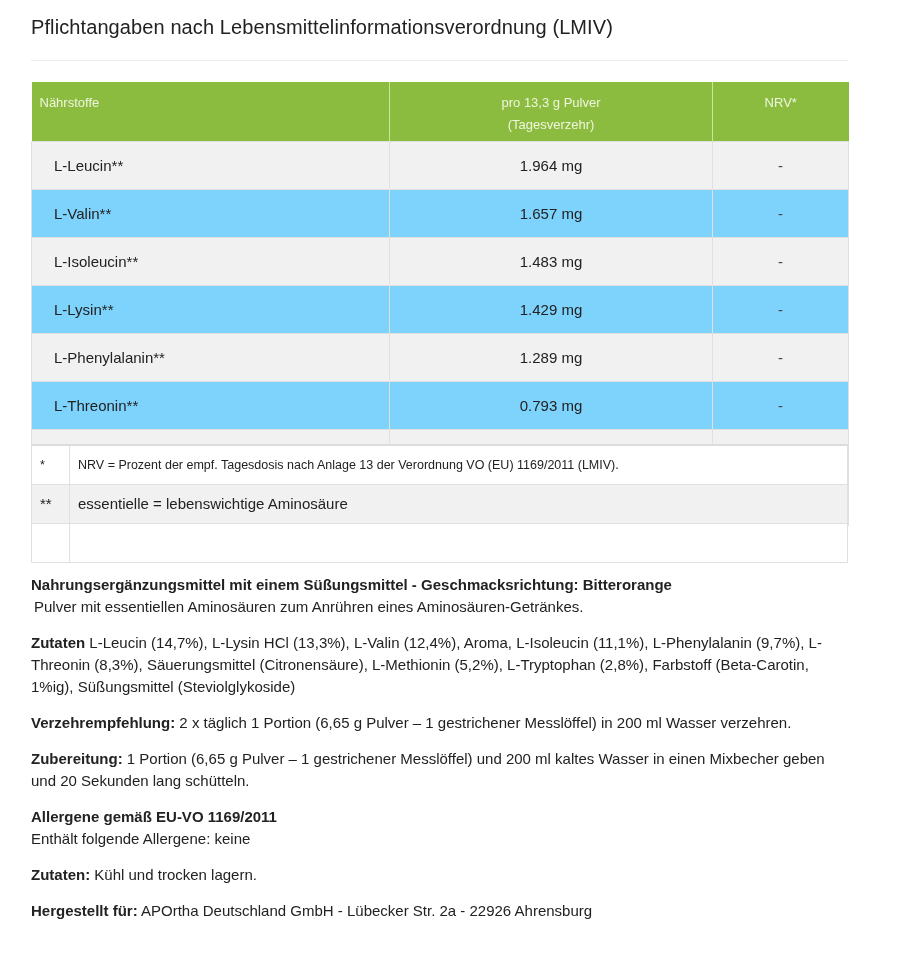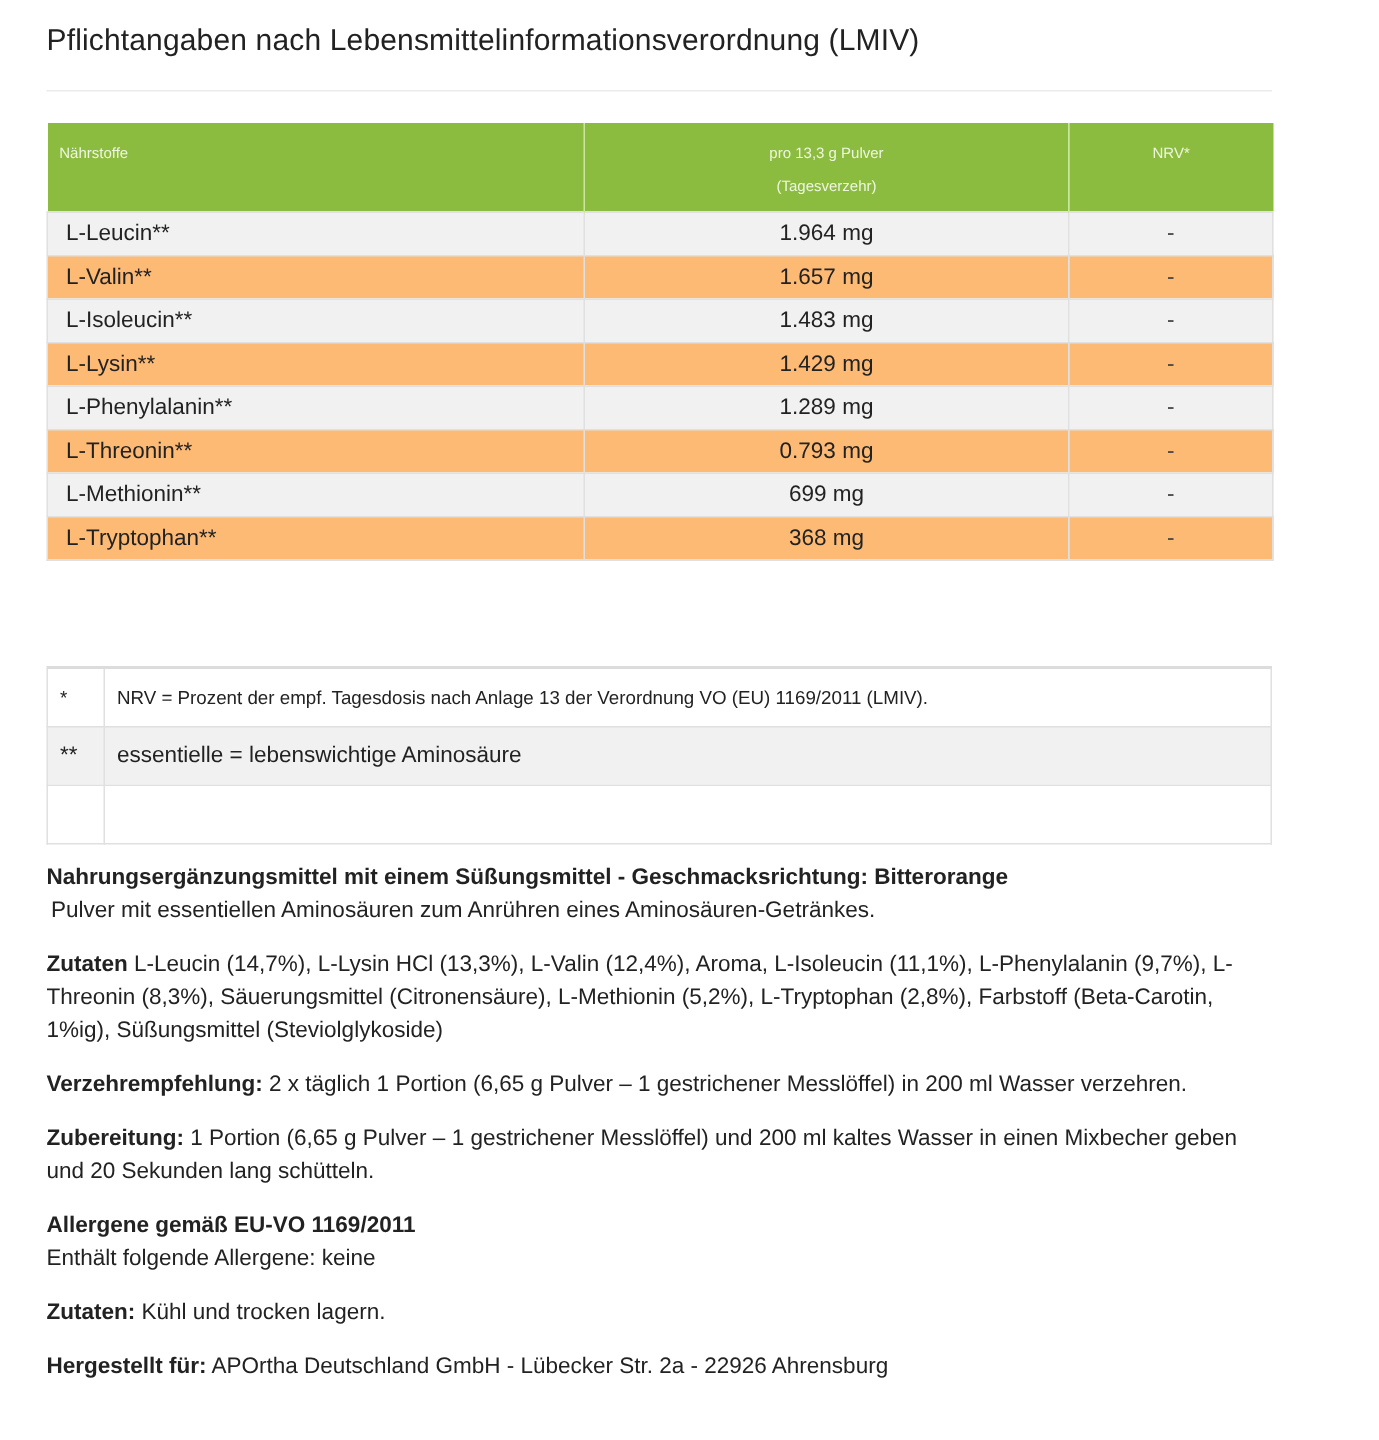--- a/index.html
+++ b/index.html
@@ -20,32 +20,32 @@
   table.nut {
     position: absolute; left: 31px; top: 82px;
     width: 817px; border-collapse: collapse; table-layout: fixed;
     font-size: 15px;
   }
   table.nut col.c1 { width: 358px; }
   table.nut col.c2 { width: 323px; }
   table.nut col.c3 { width: 136px; }
   table.nut th {
     background: #8cbc3f; color: #eef6df; font-weight: normal;
-    font-size: 10px; vertical-align: top; height: 59px; padding: 10px 8px 0 8px;
+    font-size: 13px; vertical-align: top; height: 59px; padding: 10px 8px 0 8px;
     border-right: 1px solid #c9e79a; line-height: 22px; box-sizing: border-box;
   }
   table.nut th:last-child { border-right: none; }
   table.nut th.left { text-align: left; }
   table.nut th.center { }
   table.nut td {
-    height: 29px; padding: 0 12px; border: 1px solid #e0e0e0; box-sizing: border-box;
+    height: 48px; padding: 0 22px; border: 1px solid #e0e0e0; box-sizing: border-box;
     color: #222;
   }
   table.nut tr.odd td { background: #f1f1f1; }
-  table.nut tr.even td { background: #fdba74; }
+  table.nut tr.even td { background: #7dd3fc; }
   table.nut td.val { text-align: center; }
   table.nut td.nrv { text-align: center; color: #444; }
 
   table.legend {
     position: absolute; left: 31px; top: 444px;
     width: 817px; border-collapse: collapse; table-layout: fixed;
     border-top: 2px solid #dcdcdc;
   }
   table.legend col.m { width: 38px; }
   table.legend td {

